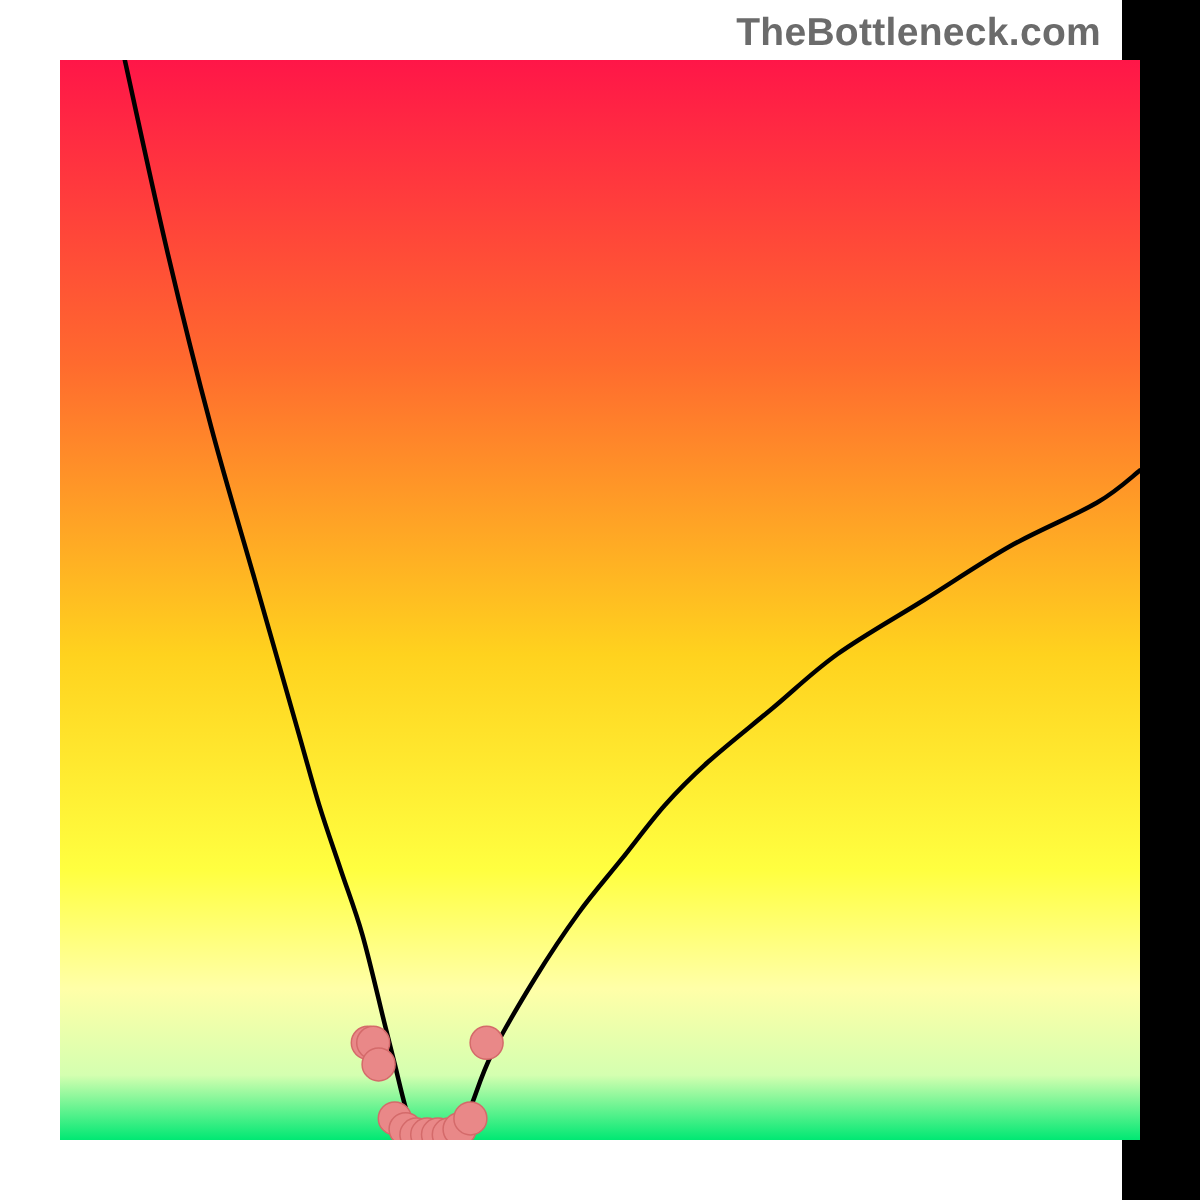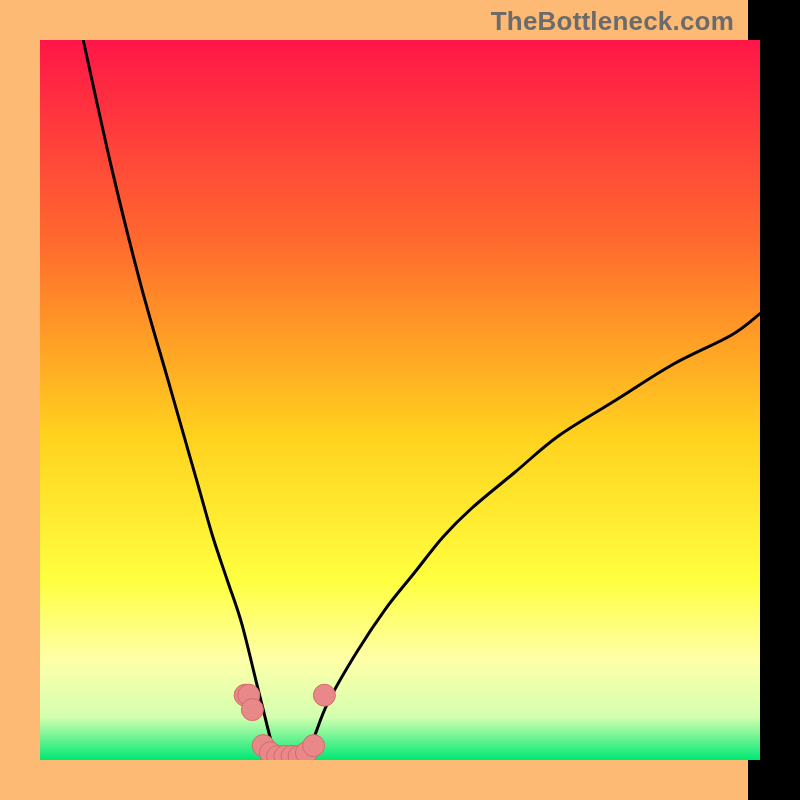--- a/index.html
+++ b/index.html
@@ -9,21 +9,21 @@
     height: 800px;
     background: #000000;
     overflow: hidden;
   }
   .frame {
     position: absolute;
     top: 0;
     left: 0;
     width: 748px;
     height: 800px;
-    background: #fdba74;
+    background: #ffffff;
   }
   .watermark {
     position: absolute;
     top: 6px;
     right: 14px;
     font-family: Arial, Helvetica, sans-serif;
     font-size: 26px;
     font-weight: 600;
     color: #6b6b6b;
     letter-spacing: 0.2px;

